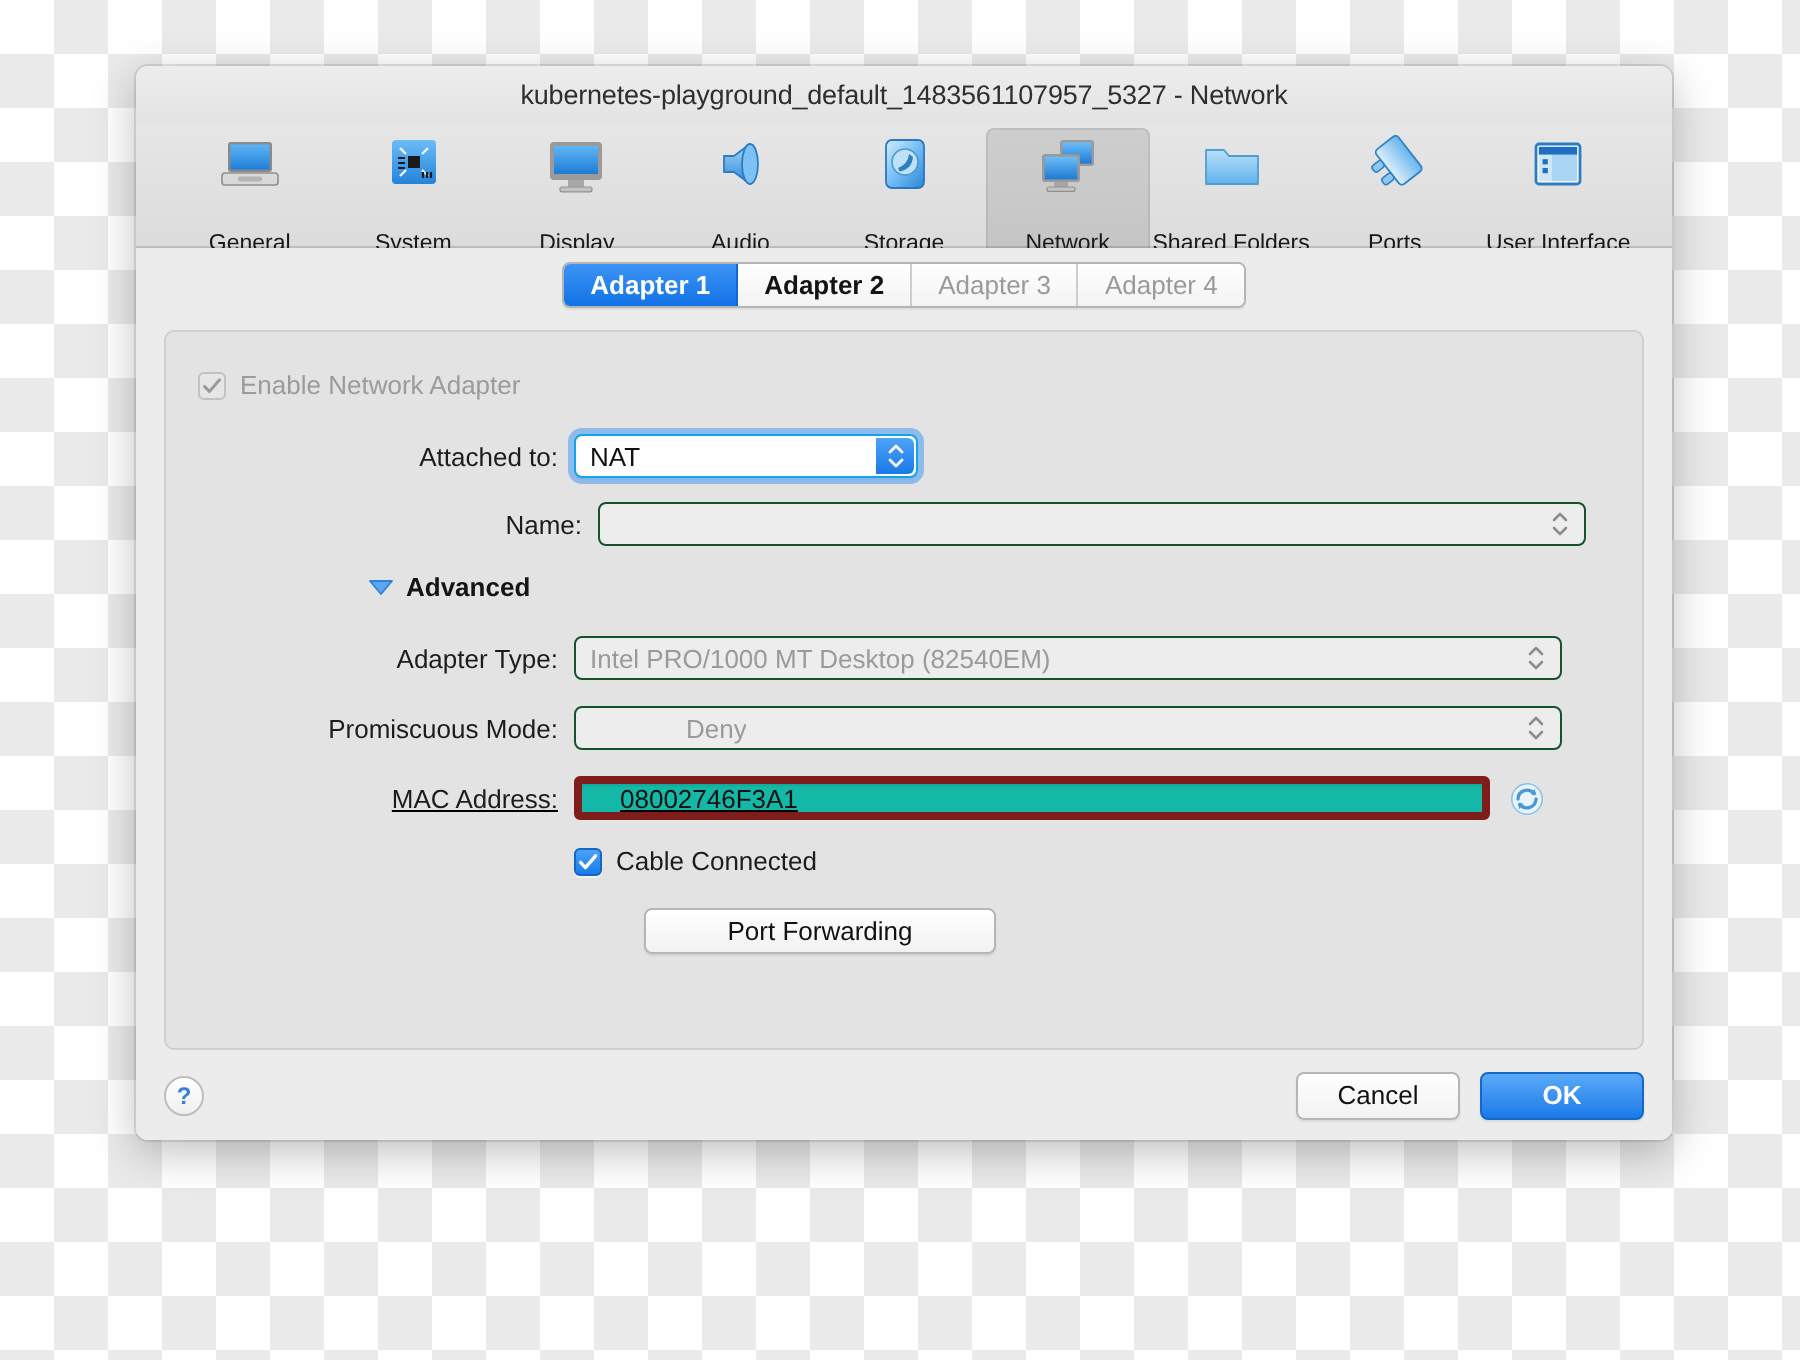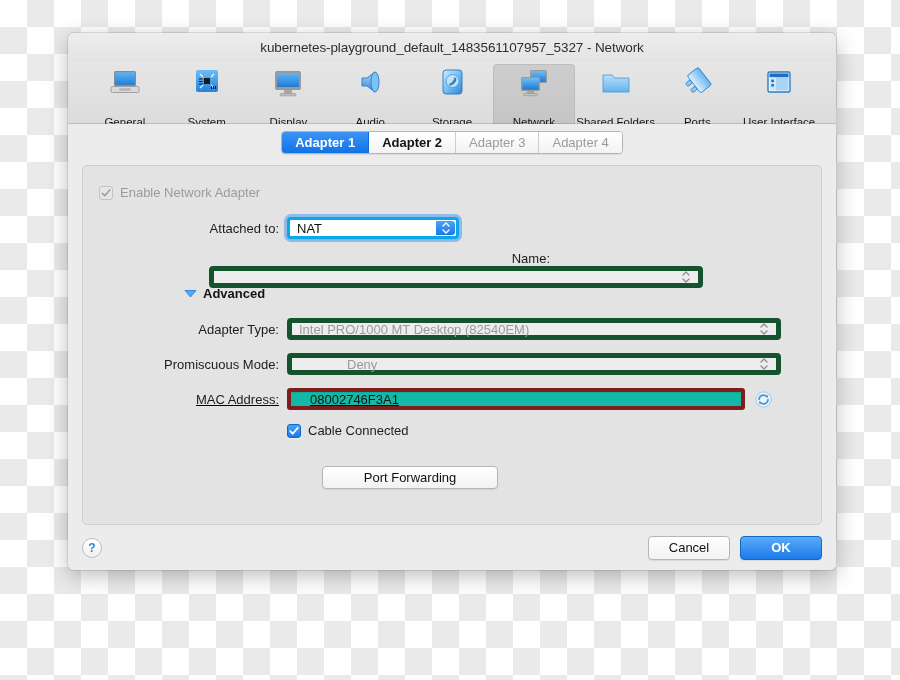--- a/index.html
+++ b/index.html
@@ -173,27 +173,27 @@
   .field {
     position: relative;
     height: 22px;
     border-radius: 4px;
     display: flex;
     align-items: center;
     font-size: 13px;
   }
   .field.enabled-combo {
     background: #ffffff;
-    border: 3px solid #0ea5e9;
+    border: 1px solid #0ea5e9;
     color: #111;
     box-shadow: 0 0 0 3px rgba(74,154,240,0.55), 0 1px 1px rgba(0,0,0,0.08);
   }
   .field.disabled-combo {
     background: #ededed;
-    border: 5px solid #14532d;
+    border: 1px solid #14532d;
     color: #9a9a9a;
   }
   .field .val { padding-left: 7px; white-space: nowrap; overflow: hidden; }
 
   .stepper-blue {
     position: absolute;
     right: 1px; top: 1px; bottom: 1px;
     width: 19px;
     border-radius: 0 3px 3px 0;
     background: linear-gradient(to bottom, #4ea3f6 0%, #1a79e9 100%);
@@ -481,21 +481,21 @@
             <svg width="8" height="5" viewBox="0 0 8 5">
               <path d="M1 4 L4 1 L7 4" fill="none" stroke="#ffffff" stroke-width="1.4" stroke-linecap="round" stroke-linejoin="round"></path>
             </svg>
             <svg width="8" height="5" viewBox="0 0 8 5">
               <path d="M1 1 L4 4 L7 1" fill="none" stroke="#ffffff" stroke-width="1.4" stroke-linecap="round" stroke-linejoin="round"></path>
             </svg>
           </span>
         </div>
       </div>
 
-      <div class="row" style="left:0; top:85px; width:100%;flex-direction:column;">
+      <div class="row" style="left:12px; top:85px; width:100%;">
         <span class="lbl" style="width:196px;">Name:</span>
         <div class="field disabled-combo" style="margin-left:8px; width:494px;">
           <span class="val"></span>
           <span class="stepper-plain">
             <svg width="8" height="5" viewBox="0 0 8 5">
               <path d="M1 4 L4 1 L7 4" fill="none" stroke="#8d8d8d" stroke-width="1.3" stroke-linecap="round" stroke-linejoin="round"></path>
             </svg>
             <svg width="8" height="5" viewBox="0 0 8 5">
               <path d="M1 1 L4 4 L7 1" fill="none" stroke="#8d8d8d" stroke-width="1.3" stroke-linecap="round" stroke-linejoin="round"></path>
             </svg>
@@ -558,21 +558,21 @@
 
       <div class="row" style="left:204px; top:257px; gap:7px;">
         <span class="cb on">
           <svg width="10" height="10" viewBox="0 0 10 10">
             <path d="M1.3 5.2 L3.7 7.8 L8.8 1.9" fill="none" stroke="#ffffff" stroke-width="1.7" stroke-linecap="round" stroke-linejoin="round"></path>
           </svg>
         </span>
         <span class="lbl">Cable Connected</span>
       </div>
 
-      <div class="row" style="left:204px; top:300px;padding-left:35px;">
+      <div class="row" style="left:204px; top:288px;padding-left:35px;">
         <div class="pushbtn" style="width:176px; height:23px;">Port Forwarding</div>
       </div>
 
     </div>
 
     <div class="bottombar">
       <div class="helpbtn">?</div>
       <div class="spacer"></div>
       <div class="pushbtn" style="width:82px; margin-right:10px;">Cancel</div>
       <div class="pushbtn primary" style="width:82px;">OK</div>

